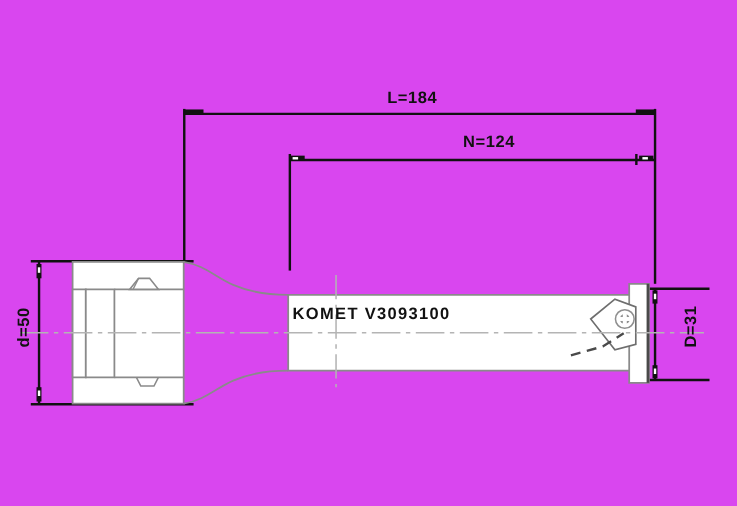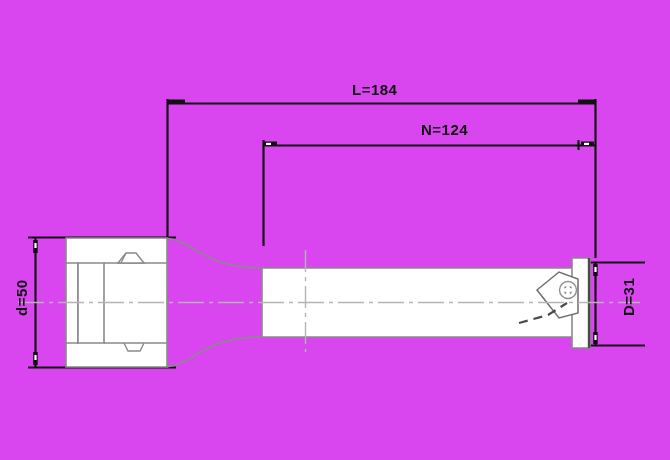--- a/index.html
+++ b/index.html
@@ -157,14 +157,15 @@
   </svg>
 
   <div class="dim-label" id="lbl-L">L=184</div>
 
   <div class="dim-label" id="lbl-N">N=124</div>
 
   <div class="dim-label rot" id="lbl-d">d=50</div>
 
   <div class="dim-label rot" id="lbl-D">D=31</div>
 
+  <div id="lbl-engrave">KOMET  V3093100</div>
 
 </div>
 
 </body></html>

